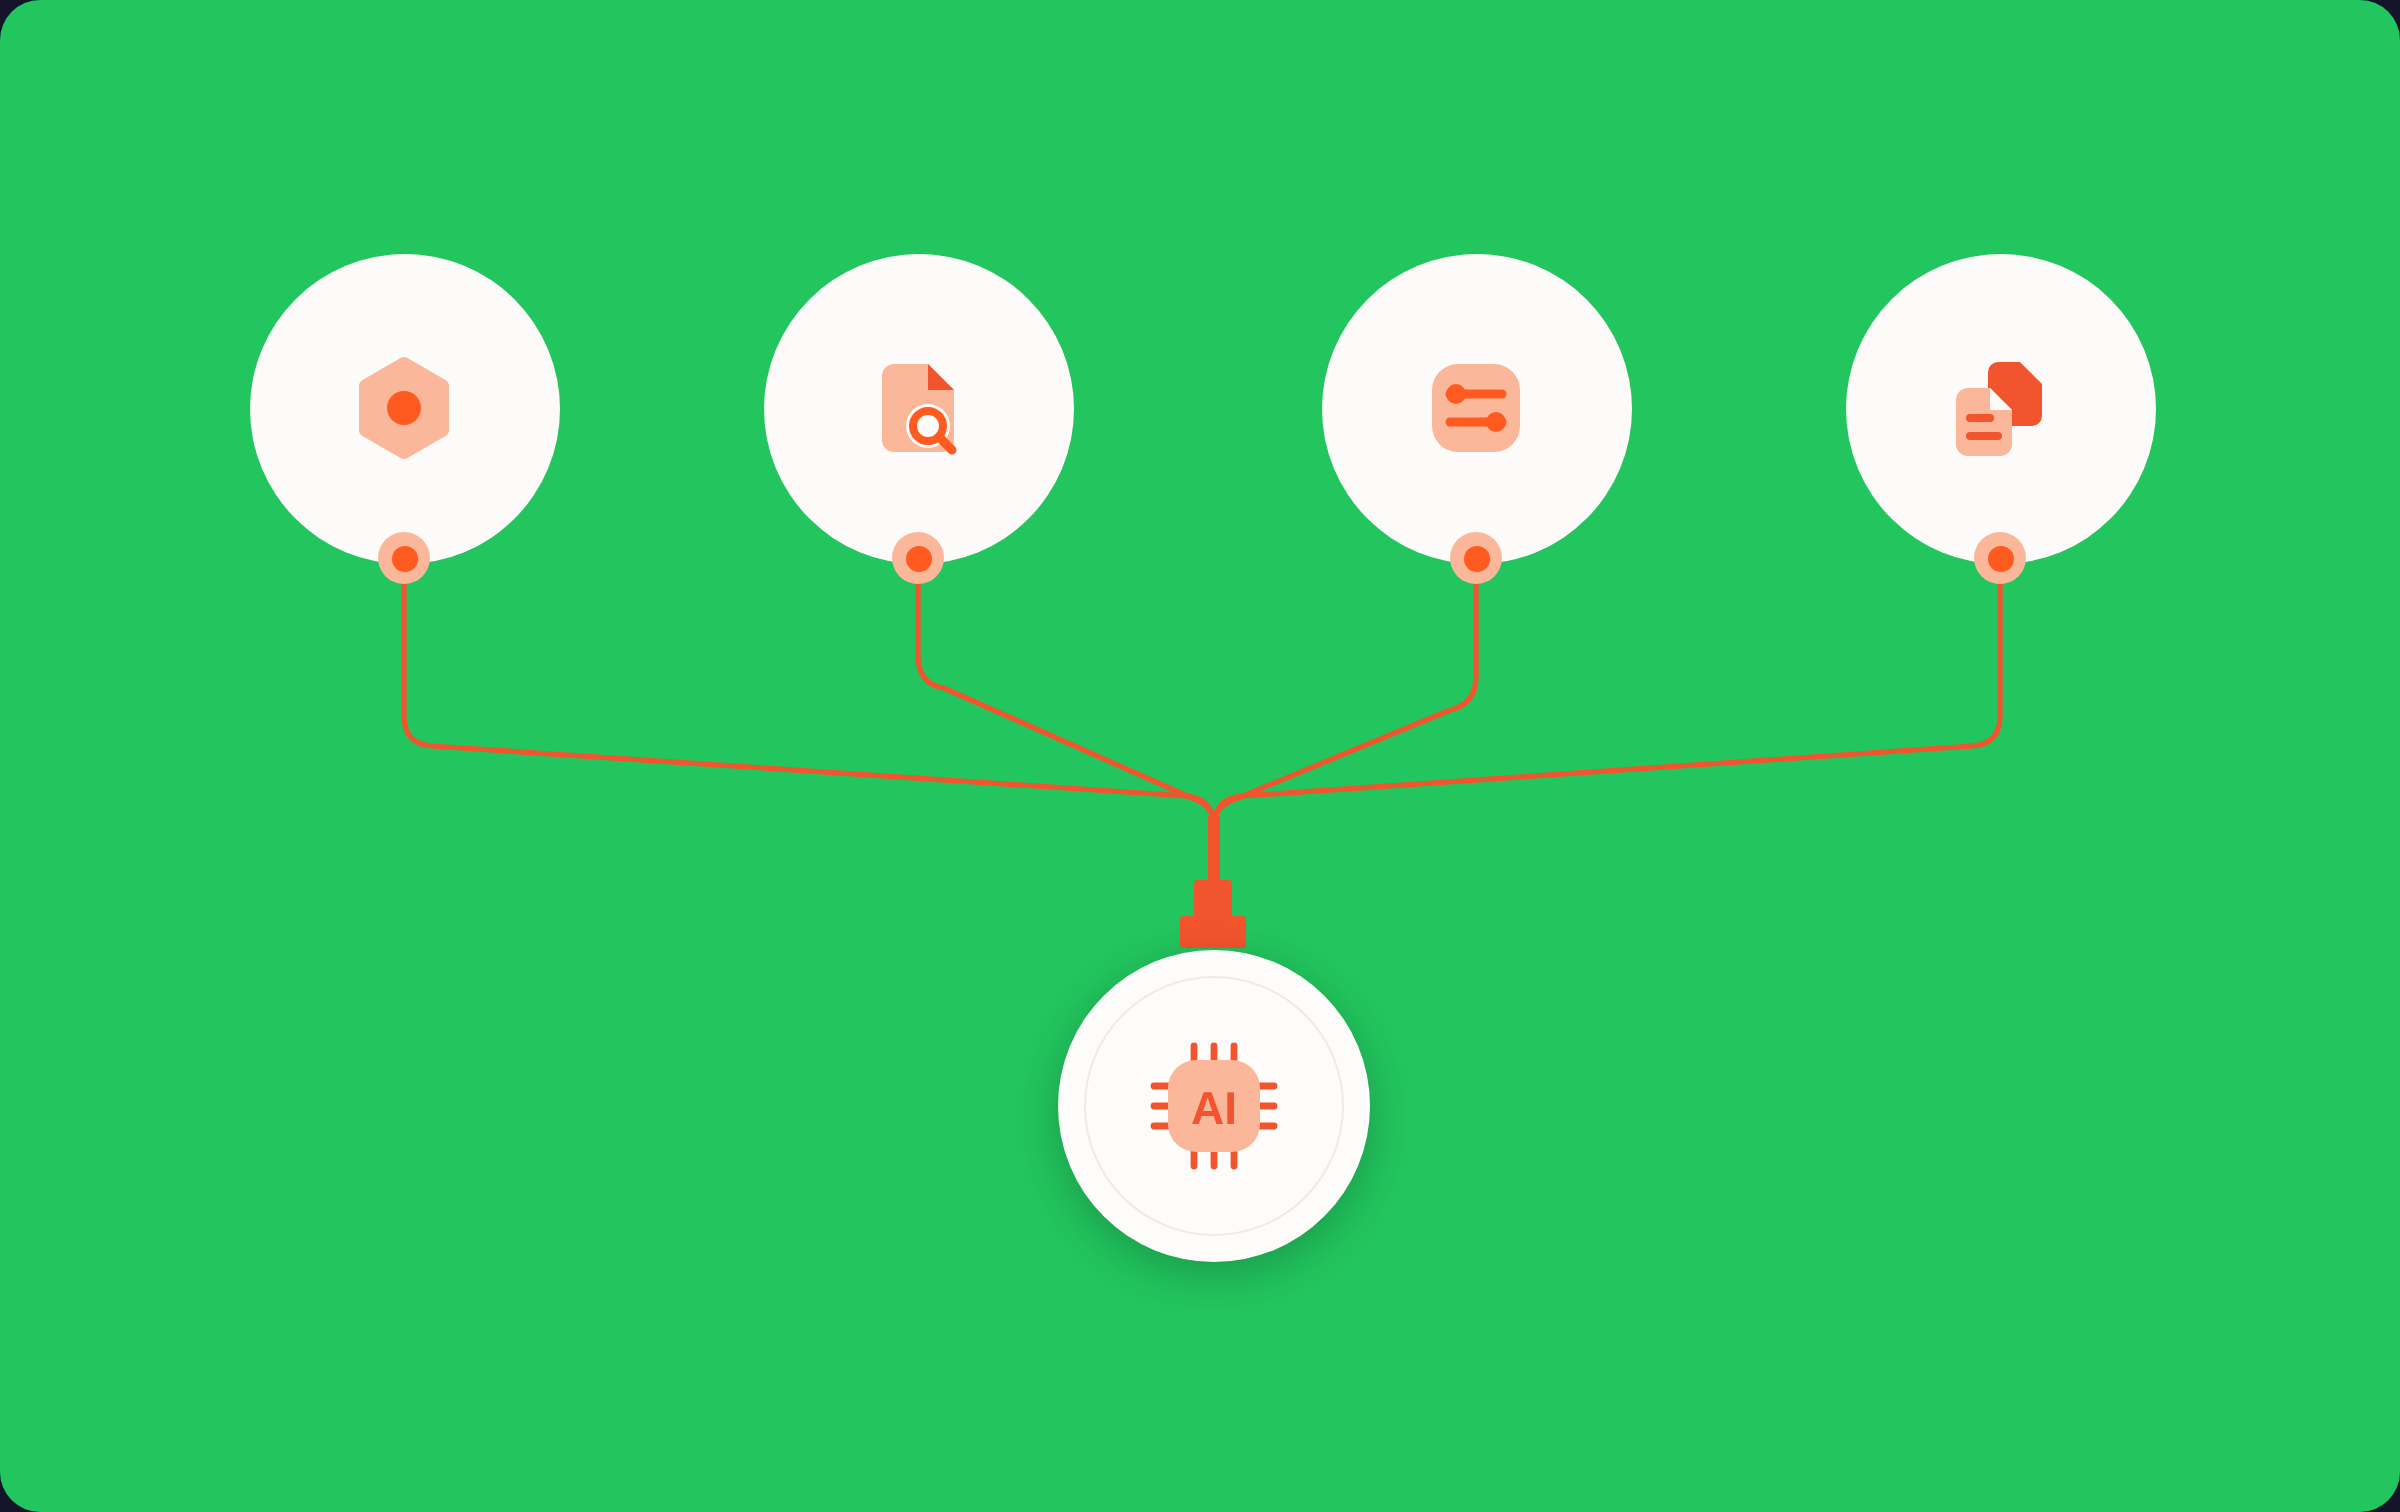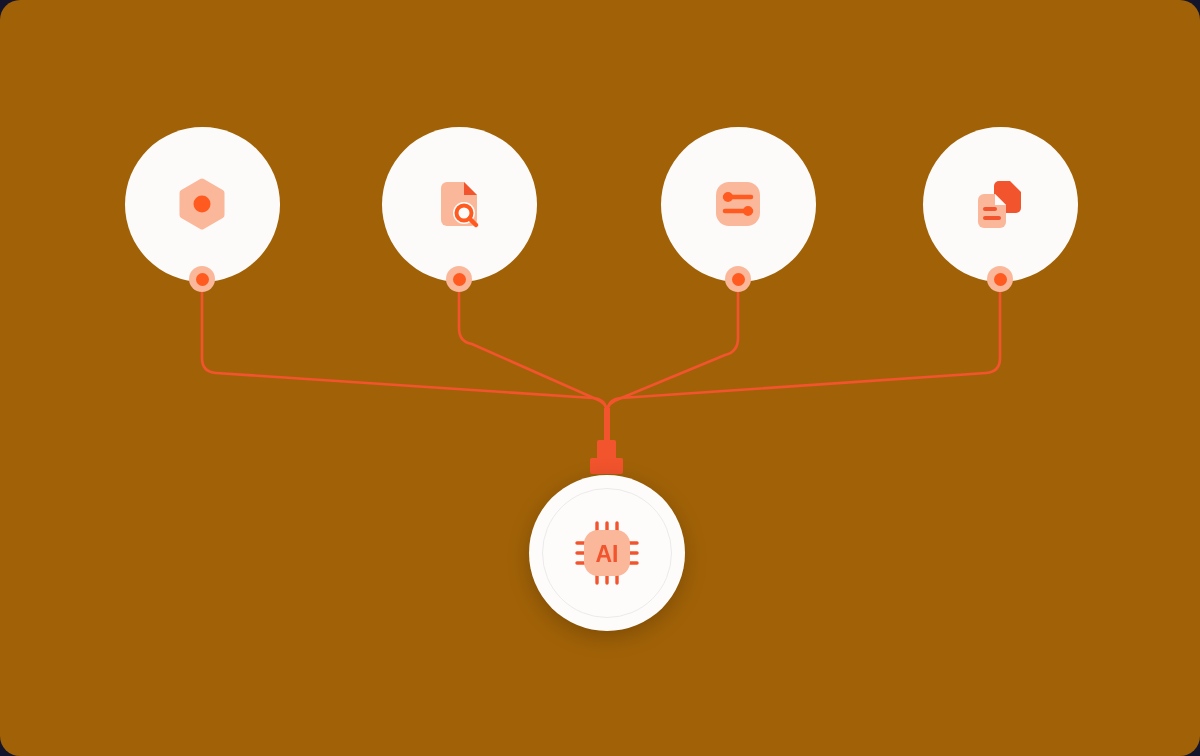--- a/index.html
+++ b/index.html
@@ -10,21 +10,21 @@
   body {
     width: 1200px;
     height: 756px;
     overflow: hidden;
     font-family: "Liberation Sans", sans-serif;
   }
   #canvas {
     position: relative;
     width: 1200px;
     height: 756px;
-    background: #a16207;
+    background: #22c55e;
     border-radius: 20px;
     overflow: hidden;
   }
   #wire-layer {
     position: absolute;
     left: 0;
     top: 0;
     width: 1200px;
     height: 756px;
   }

